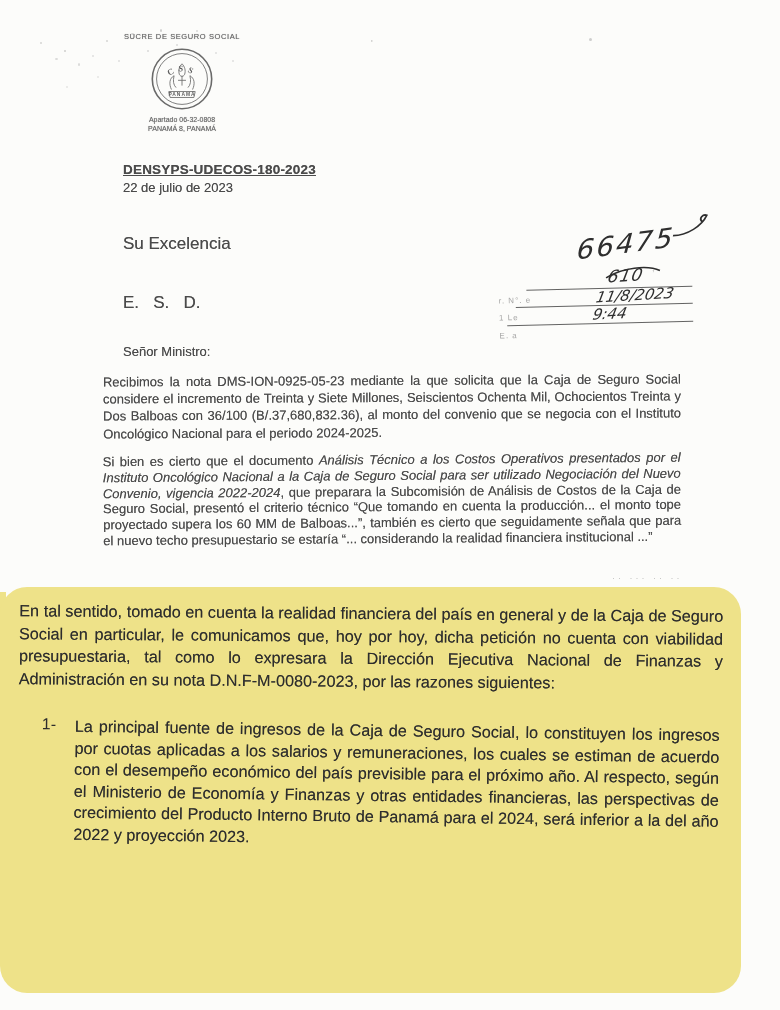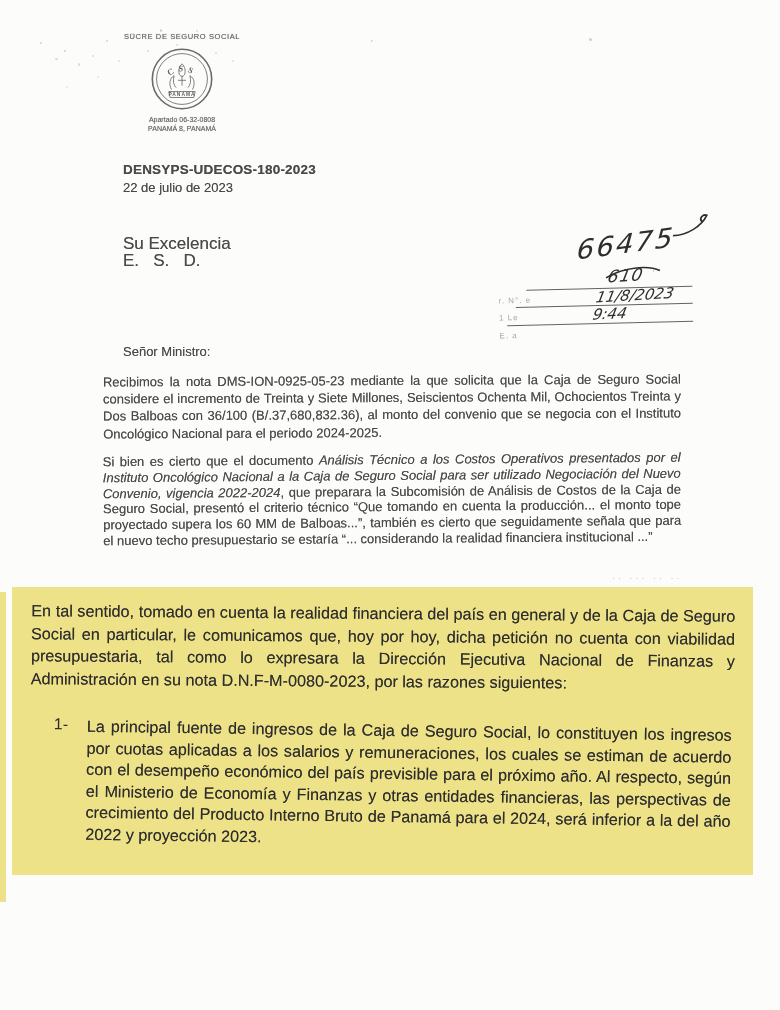--- a/index.html
+++ b/index.html
@@ -12,45 +12,45 @@
   .letterhead{left:116px;top:32px;width:132px;text-align:center;}
   .org-title{font-size:7.5px;letter-spacing:.6px;color:#6f6f6f;text-shadow:0 0 .7px rgba(110,110,110,.8);}
   .seal{width:66px;height:66px;margin:5px auto 3px auto;display:block;opacity:.88;filter:blur(.3px);}
   .sr{fill:none;stroke:#565656;stroke-width:2.4;}
   .sr-thin{fill:none;stroke:#565656;stroke-width:1.3;}
   .seal-acr{font-size:13px;font-weight:bold;fill:#4a4a4a;letter-spacing:6px;font-family:"Liberation Serif",serif;}
   .seal-banner{font-size:7.5px;font-weight:bold;fill:#4a4a4a;letter-spacing:1.5px;}
   .addr{font-size:7px;line-height:9px;color:#6f6f6f;text-shadow:0 0 .7px rgba(110,110,110,.8);}
   
   .refblock{left:123px;top:162px;}
-  .refnum{font-weight:bold;font-size:13.5px;letter-spacing:.2px;}
+  .refnum{font-weight:bold;font-size:13.5px;letter-spacing:.2px;text-decoration:underline;}
   .date{font-size:13px;margin-top:3px;}
   
   .recipient{left:123px;top:236px;font-size:17px;line-height:16.5px;}
   .rcp-name{font-weight:bold;letter-spacing:.2px;}
-  .esd{white-space:pre;}
+  .esd{white-space:pre;margin-top:42px;}
   .greeting{left:123px;top:344px;font-size:13px;}
   
   .para{left:103px;width:578px;font-size:13px;text-align:justify;}
   .para1{top:372px;line-height:17.2px;transform:rotate(-.3deg);}
   .para2{top:452px;line-height:15.8px;transform:rotate(-.45deg);}
   .it{font-style:italic;}
   
   .hw{font-family:"DejaVu Sans",sans-serif;font-style:italic;color:#2e2e2e;}
   .hand-number{left:578px;top:228px;font-size:27px;letter-spacing:2px;
                transform:skewX(-12deg) rotate(-8deg);}
   .flourish{position:absolute;overflow:visible;}
   .stamp{left:497px;top:280px;width:210px;height:70px;transform:rotate(-1.4deg);}
   .stamp-label{position:absolute;font-size:8px;color:#8a8a8a;opacity:.75;letter-spacing:1px;}
   .stamp-rule{position:absolute;border-bottom:1.3px solid #3c3c3c;opacity:.8;}
   .stamp-val{position:absolute;font-size:15px;transform:skewX(-14deg) rotate(-2deg);}
   .val-scrawl{font-size:17px;letter-spacing:1px;}
   
   .hl-sliver{left:0;top:592px;width:6px;height:310px;}
-  .highlight{left:12px;top:587px;width:741px;height:288px;}
+  .highlight{left:0;top:587px;width:741px;height:406px;border-radius:27px;}
   .hl-intro{position:absolute;left:19px;top:15px;width:704px;font-size:16.2px;line-height:22.5px;
             color:#2d2d2d;text-align:justify;transform:rotate(.45deg);text-shadow:0 0 .4px rgba(45,45,45,.6);}
   .hl-item{position:absolute;left:19px;top:133px;width:716px;display:flex;transform:rotate(.8deg);}
   .hl-marker{width:33px;padding-left:22px;flex:none;font-size:16px;color:#2d2d2d;}
   .hl-item-text{width:645px;font-size:16.2px;line-height:21.6px;color:#2d2d2d;text-align:justify;
                 text-shadow:0 0 .4px rgba(45,45,45,.6);}
   
   .speck{position:absolute;background:#8a8a8a;border-radius:50%;}
   .artifact-dots{left:612px;top:573px;font-size:9px;letter-spacing:3px;color:#777;opacity:.45;}
   .tickmark{font-size:9px;color:#777;opacity:.55;}

